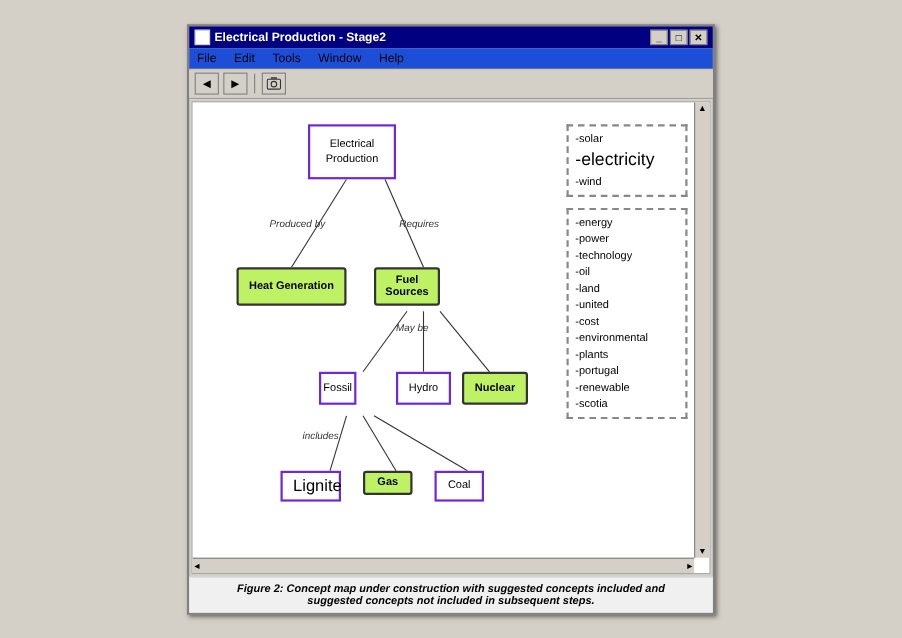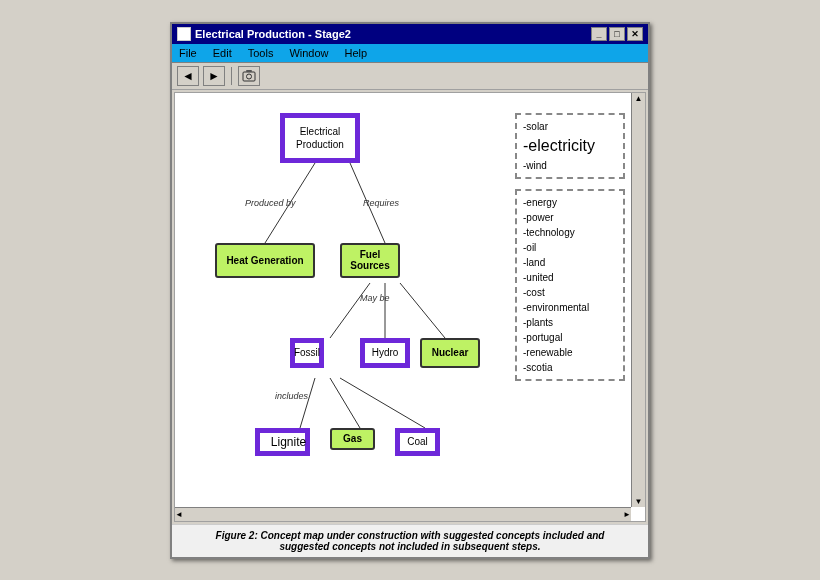--- a/index.html
+++ b/index.html
@@ -66,21 +66,21 @@
       border: 1px solid #808080;
       font-size: 9px;
       display: flex;
       align-items: center;
       justify-content: center;
       cursor: pointer;
       color: black;
     }
 
     .menu-bar {
-      background: #0ea5e9;
+      background: #1d4ed8;
       border-bottom: 1px solid #808080;
       padding: 2px 4px;
       display: flex;
       gap: 10px;
       font-size: 11px;
     }
 
     .menu-item {
       cursor: pointer;
       padding: 1px 3px;
@@ -148,21 +148,21 @@
 
     .node-yellow {
       background: #bef264;
       font-weight: bold;
       border: 2px solid #333;
       border-radius: 3px;
     }
 
     .node-plain {
       background: white;
-      border: 5px solid #6d28d9;
+      border: 2px solid #6d28d9;
     }
 
     .link-label {
       position: absolute;
       font-size: 9px;
       color: #333;
       font-style: italic;
     }
 
     svg.lines {
@@ -275,21 +275,21 @@
               <span style="font-size:10px;">Hydro</span>
             </div>
 
             <div class="node node-yellow" style="left: 235px; top: 235px; width: 60px; height: 30px;">
               <span style="font-size:10px;">Nuclear</span>
             </div>
 
             <div class="link-label" style="left: 90px; top: 288px;">includes</div>
 
             <div class="node node-plain" style="left: 70px; top: 325px; width: 55px; height: 28px;">
-              <span style="font-size:12px;padding-left:12px;">Lignite</span>
+              <span style="font-size:15px;padding-left:12px;">Lignite</span>
             </div>
 
             <div class="node node-yellow" style="left: 145px; top: 325px; width: 45px; height: 22px;">
               <span style="font-size:10px;">Gas</span>
             </div>
 
             <div class="node node-plain" style="left: 210px; top: 325px; width: 45px; height: 28px;">
               <span style="font-size:10px;">Coal</span>
             </div>
 

